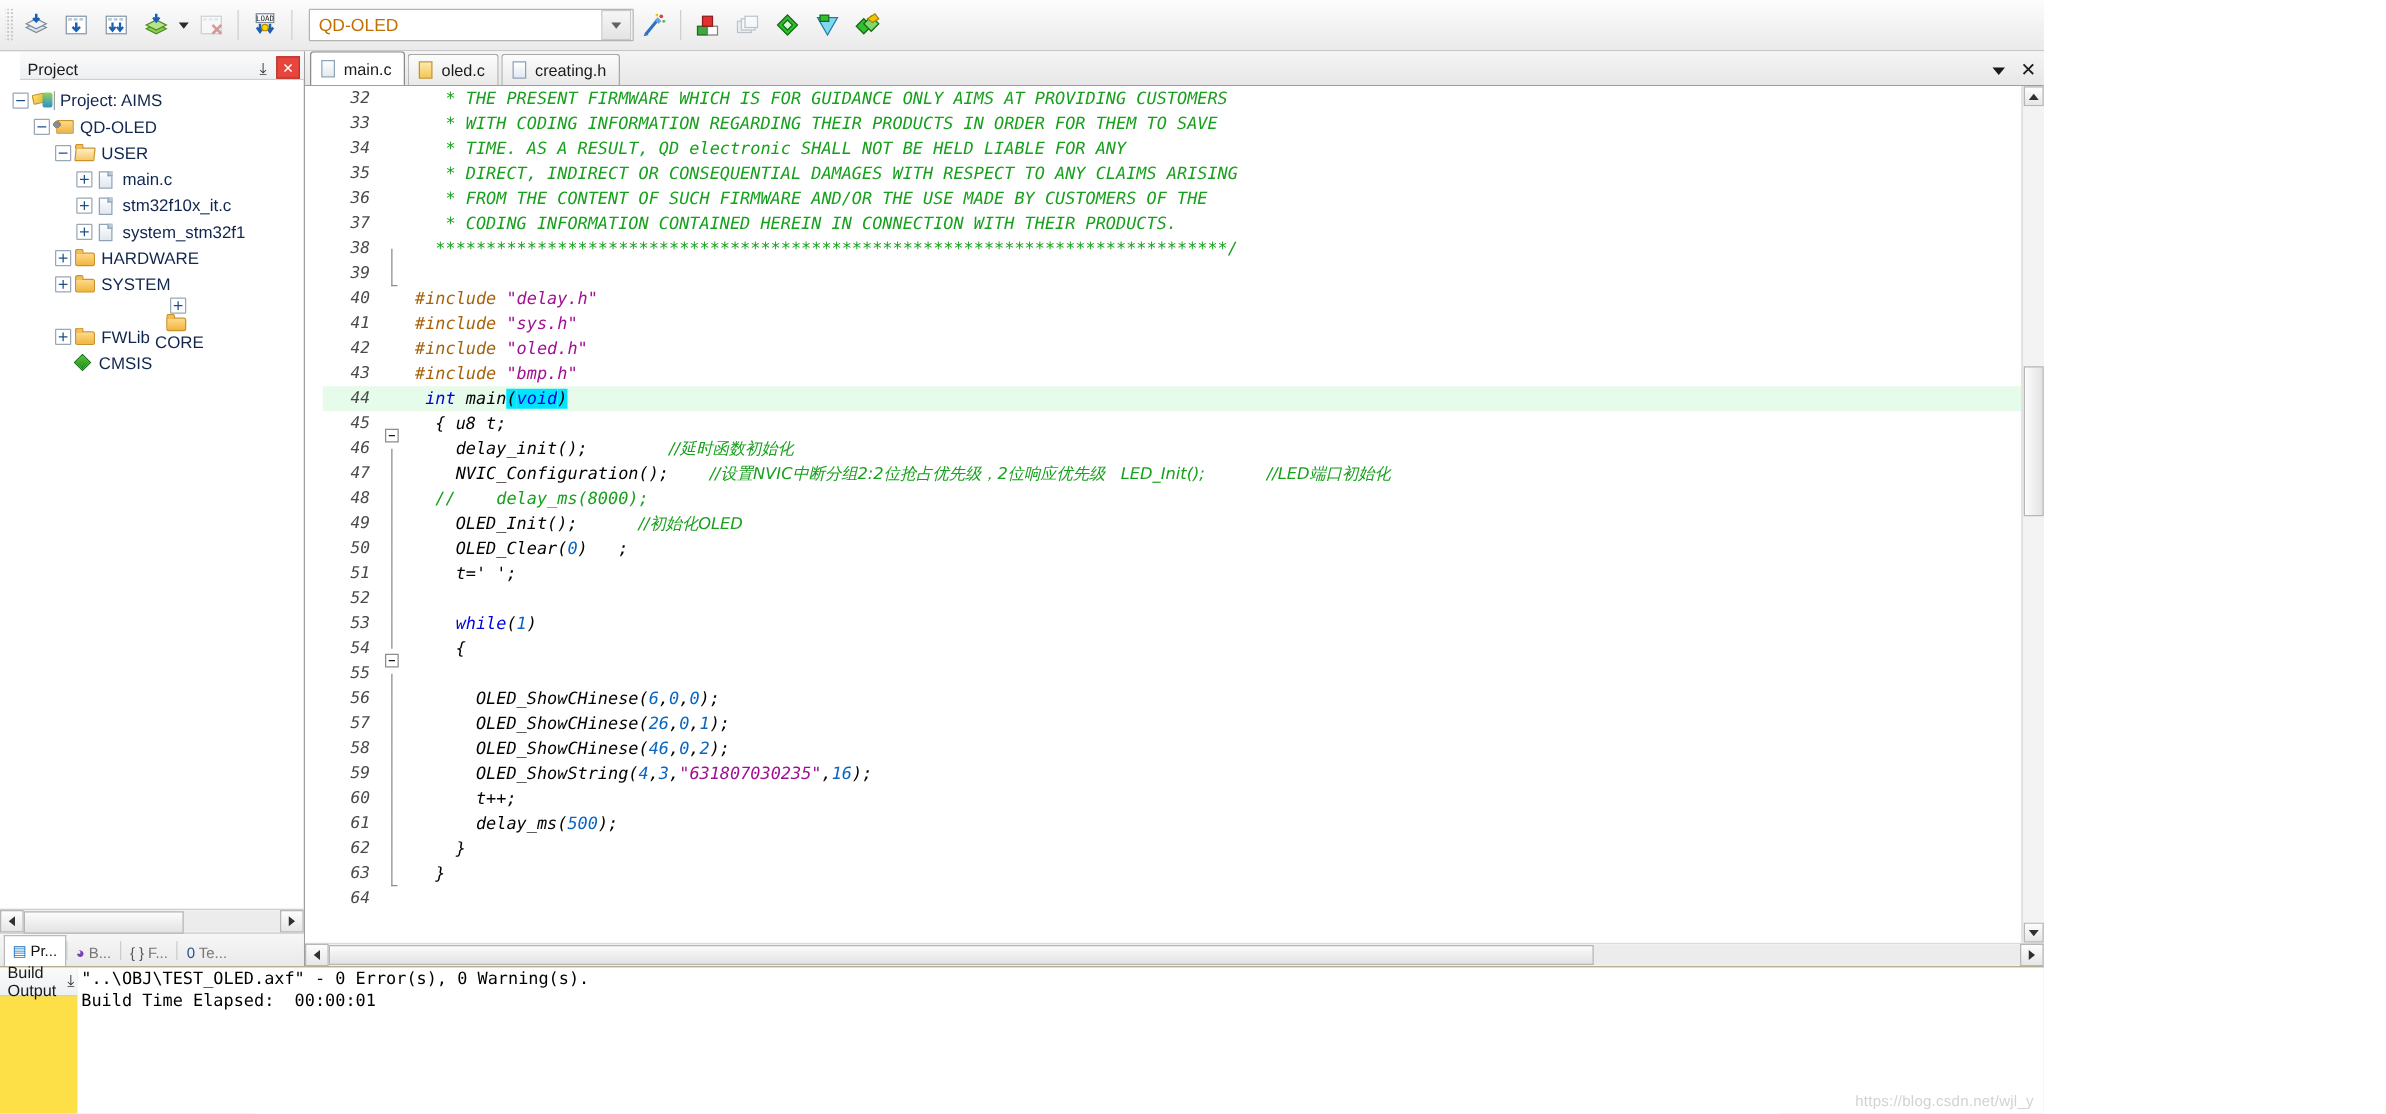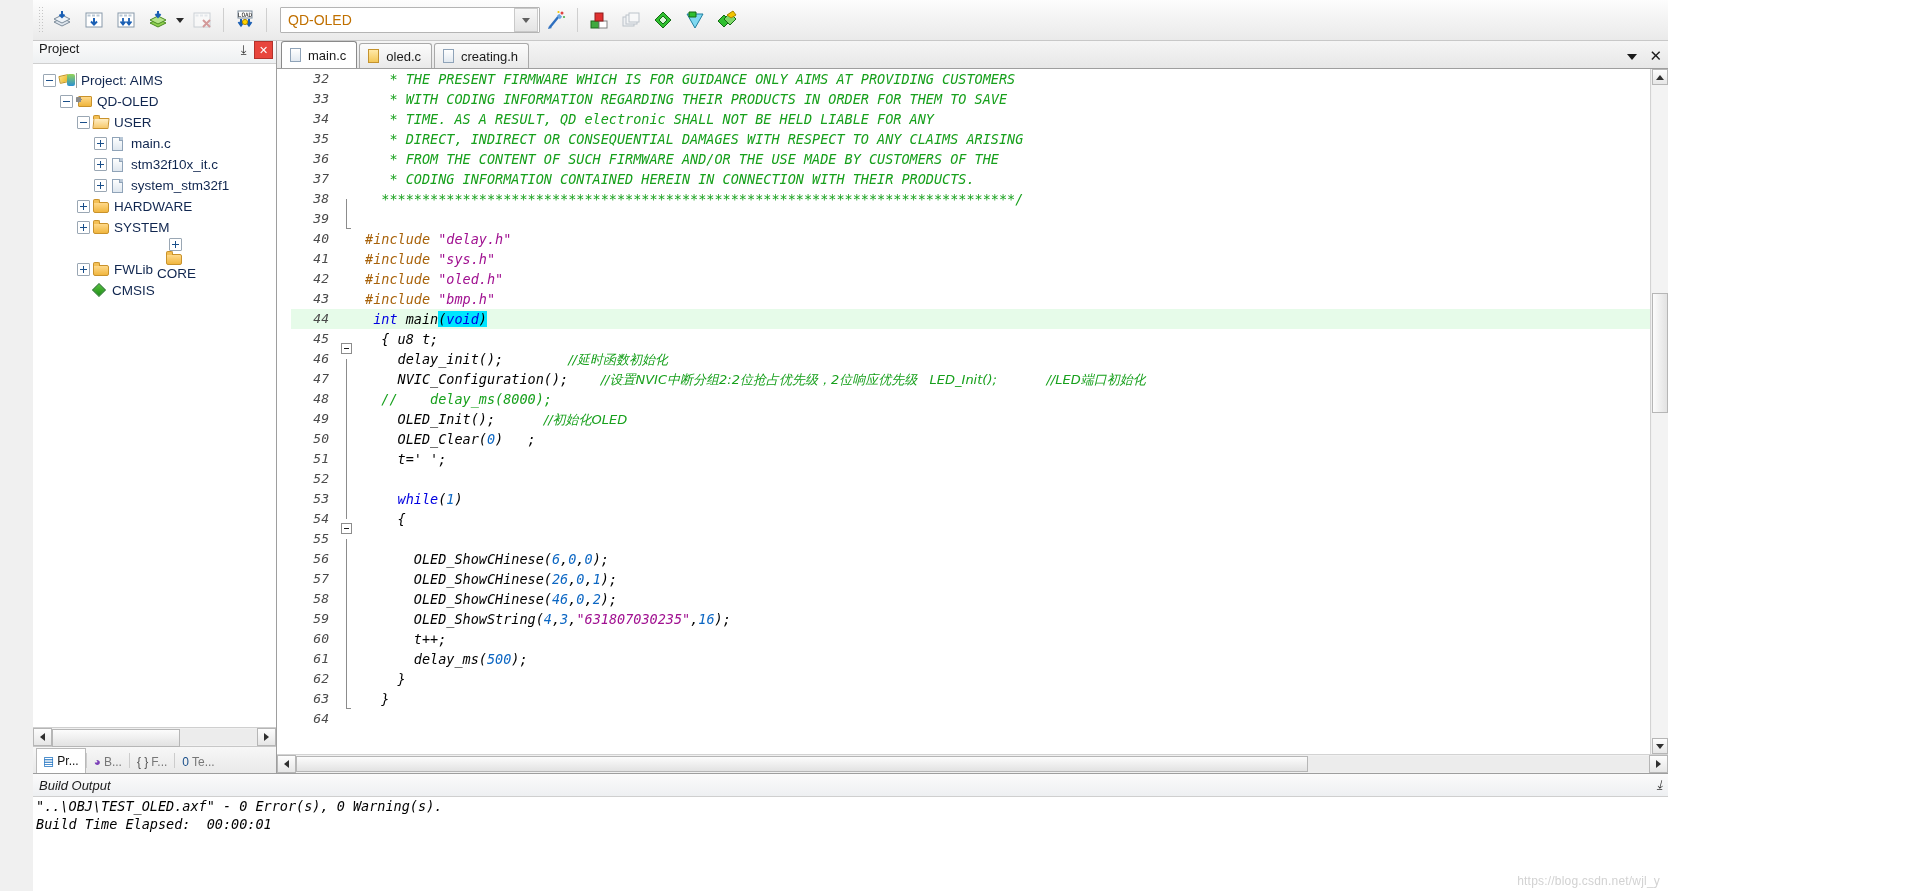--- a/index.html
+++ b/index.html
@@ -4,21 +4,21 @@
 <title>Keil uVision - QD-OLED</title>
 <style>
   html,body{margin:0;padding:0;}
   body{
     width:1909px;height:891px;overflow:hidden;
     font-family:"Liberation Sans","DejaVu Sans",sans-serif;
     font-size:13px;
     background:#ffffff;
     -webkit-font-smoothing:antialiased;
   }
-  .app{position:relative;width:1635px;height:891px;background:#f0f0f0;display:flex;flex-direction:column;padding-left:33px;}
+  .app{position:relative;width:1635px;height:891px;background:#f0f0f0;display:flex;flex-direction:column;}
 
   
   .toolbar{
     height:40px;flex:0 0 40px;
     background:linear-gradient(to bottom,#fdfdfd 0%,#f3f3f3 50%,#eaeaea 100%);
     border-bottom:1px solid #c8c8c8;
     display:flex;align-items:center;padding:0 4px;gap:0px;
     position:relative;
   }
   .tb-btn{
@@ -47,23 +47,23 @@
 
   
   .body-row{flex:1 1 auto;display:flex;min-height:0;}
 
   
   .proj{
     width:243px;flex:0 0 243px;display:flex;flex-direction:column;
     background:#ffffff;border-right:1px solid #9e9e9e;min-height:0;
   }
   .proj-title{
-    height:22px;flex:0 0 22px;display:flex;align-items:flex-start;
+    height:22px;flex:0 0 22px;display:flex;align-items:flex-end;
     background:linear-gradient(to bottom,#fbfbfb,#eef0f2);
-    border-bottom:1px solid #cfcfcf;padding-left:6px;font-size:13px;color:#1a1a1a;
+    border-bottom:1px solid #cfcfcf;padding-left:6px;font-size:13px;color:#1a1a1a;margin-left:16px;
   }
   .proj-title .t{flex:1 1 auto;}
   .pin-btn{width:17px;height:17px;display:flex;align-items:center;justify-content:center;cursor:pointer;color:#333;font-size:13px;}
   .close-btn{
     width:17px;height:16px;margin-right:3px;margin-left:2px;background:#e8453c;color:#fff;
     display:flex;align-items:center;justify-content:center;font-size:11px;font-weight:bold;cursor:pointer;border:1px solid #b3322b;
   }
   .tree{flex:1 1 auto;overflow:hidden;padding-top:6px;position:relative;font-size:13.5px;color:#16224a;}
   .node{display:flex;align-items:center;height:21px;white-space:nowrap;cursor:default;}
   .node .lbl{color:#10264f;font-size:13.5px;font-family:"Liberation Sans",sans-serif;}
@@ -175,21 +175,21 @@
   .vs-arrow.down i{width:0;height:0;border-left:4px solid transparent;border-right:4px solid transparent;border-top:5px solid #303030;display:block;}
   .vs-track{flex:1 1 auto;width:16px;background:#f3f3f3;position:relative;}
   .vs-thumb{position:absolute;top:0;left:0;width:16px;height:200px;background:linear-gradient(to right,#fcfcfc,#e2e2e2);border:1px solid #b6b6b6;box-sizing:border-box;cursor:pointer;}
 
   .editor-hscroll{height:18px;flex:0 0 18px;background:#f0f0f0;border-top:1px solid #d3d3d3;display:flex;align-items:center;}
   .eh-track{flex:1 1 auto;height:16px;background:#ececec;position:relative;}
   .eh-thumb{position:absolute;left:0;top:0;height:16px;width:1012px;background:linear-gradient(to bottom,#fcfcfc,#e2e2e2);border:1px solid #b6b6b6;box-sizing:border-box;cursor:pointer;}
 
   
   .build{
-    flex:0 0 117px;height:117px;display:flex;flex-direction:column;background:#eab308;border-top:1px solid #9e9e9e;font-style:italic;
+    flex:0 0 117px;height:117px;display:flex;flex-direction:row;background:#fde047;border-top:1px solid #9e9e9e;
   }
   .build-title{
     height:22px;flex:0 0 22px;display:flex;align-items:center;
     background:linear-gradient(to bottom,#fbfbfb,#eef0f2);border-bottom:1px solid #cfcfcf;padding-left:6px;font-size:13px;color:#1a1a1a;
   }
   .build-title .t{flex:1 1 auto;}
   .build-body{flex:1 1 auto;overflow:hidden;background:#fff;padding-top:1px;}
   .bline{
     font-family:"DejaVu Sans Mono","Liberation Mono",monospace;font-size:13.5px;line-height:17.5px;
     color:#000;white-space:pre;padding-left:3px;

